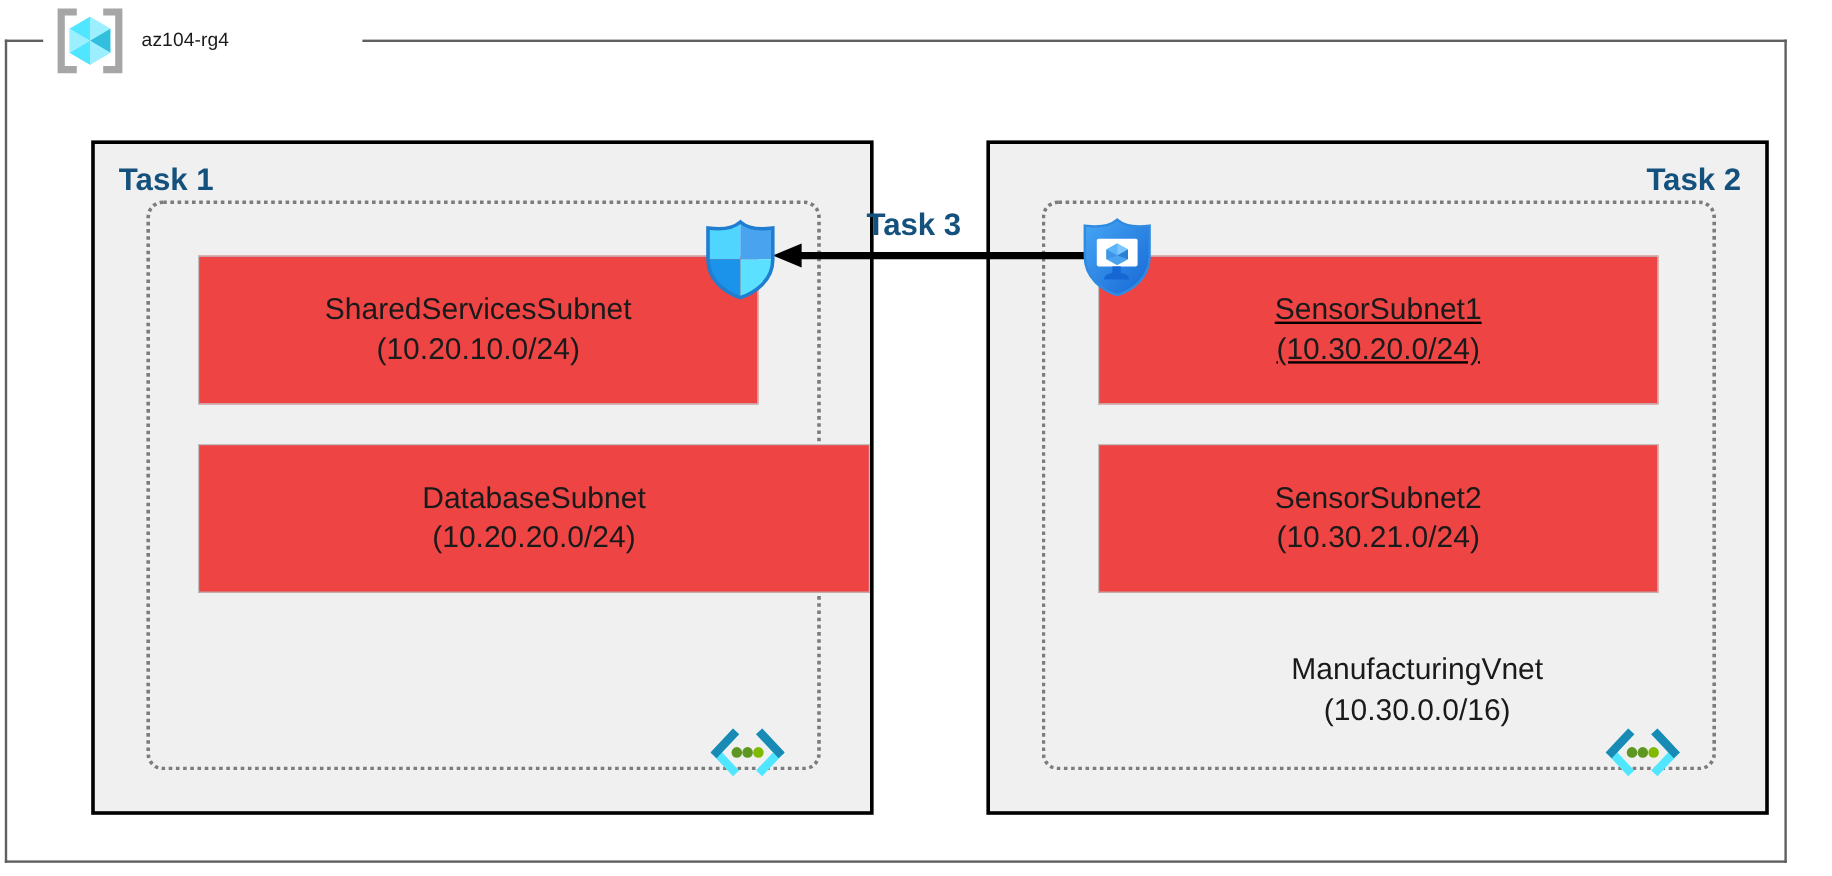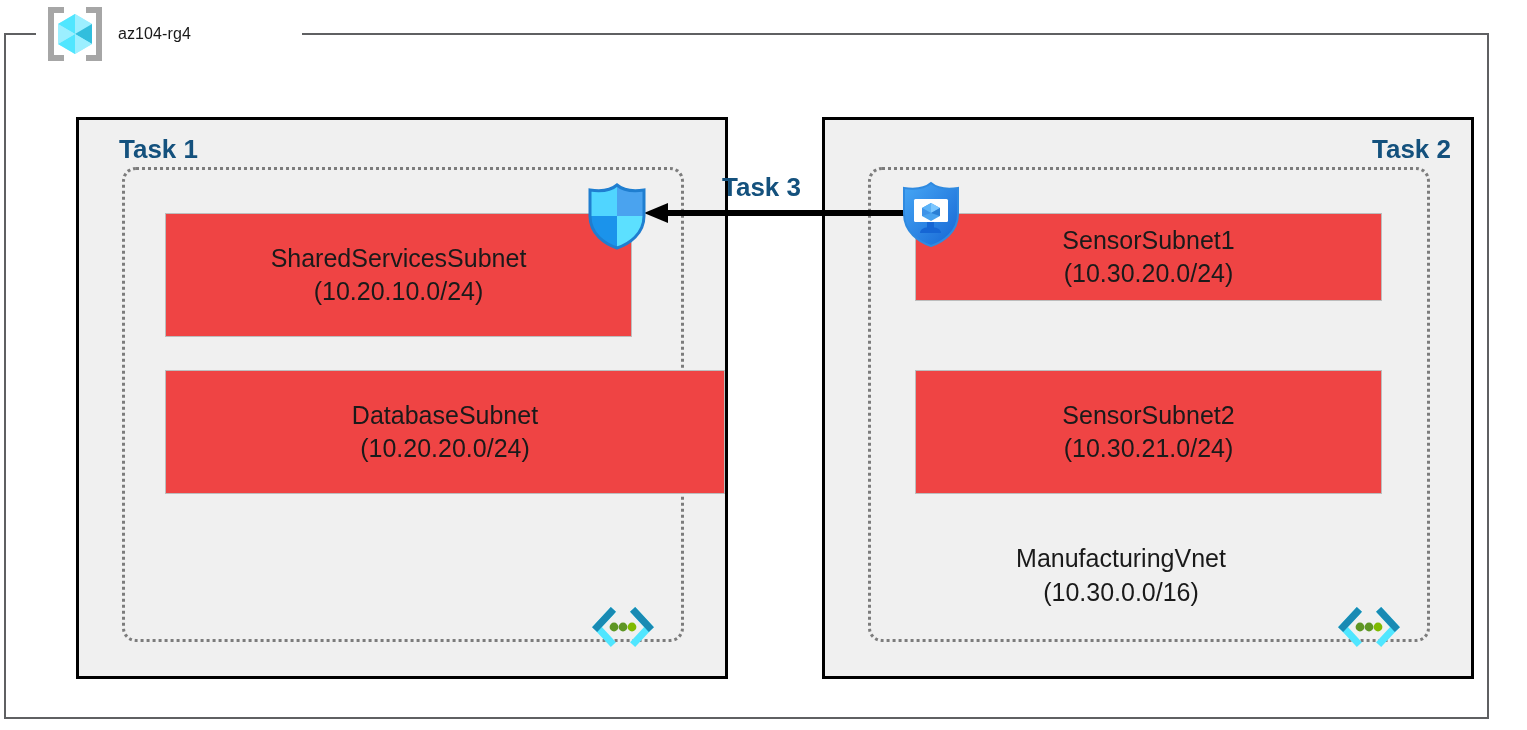--- a/index.html
+++ b/index.html
@@ -82,21 +82,20 @@
   #task-panel-1 { left: 76px;  top: 117px; width: 652px; height: 562px; }
   #task-panel-2 { left: 822px; top: 117px; width: 652px; height: 562px; }
 
   .task-label {
     position: absolute;
     top: 14px;
     font-size: 26px;
     font-weight: bold;
     color: #14517d;
     white-space: nowrap;
-    margin-left: 20px;
   }
   .task-label.left  { left: 20px; }
   .task-label.right { right: 20px; }
 
   
   .vnet-box {
     position: absolute;
     border: 3px dotted #7c7c7c;
     border-radius: 14px;
     box-sizing: border-box;
@@ -118,38 +117,38 @@
   }
   .subnet-name, .subnet-cidr {
     font-size: 25px;
     color: #1a1a1a;
     line-height: 1.32;
     white-space: nowrap;
   }
 
   #subnet-1-1 { left: 165px; top: 213px; width: 467px; height: 124px; }
   #subnet-1-2 { left: 165px; top: 370px; width: 560px; height: 124px; }
-  #subnet-2-1 { left: 915px; top: 213px; width: 467px; height: 88px; }
+  #subnet-2-1 { left: 915px; top: 213px; width: 467px; height: 124px; text-decoration: underline; }
   #subnet-2-2 { left: 915px; top: 370px; width: 467px; height: 124px; }
 
   
   .vnet-caption {
     position: absolute;
     text-align: center;
     width: 500px;
   }
   .vnet-caption .vnet-name,
   .vnet-caption .vnet-cidr {
     font-size: 25px;
     color: #1a1a1a;
     line-height: 1.34;
     white-space: nowrap;
   }
   #vnet-caption-1 { left: 153px; top: 542px; }
-  #vnet-caption-2 { left: 871px; top: 542px; }
+  #vnet-caption-2 { left: 931px; top: 542px; }
 
   
   .vnet-glyph {
     position: absolute;
     width: 62px;
     height: 44px;
   }
   #vnet-glyph-1 { left: 592px; top: 606px; }
   #vnet-glyph-2 { left: 1338px; top: 606px; }
 

